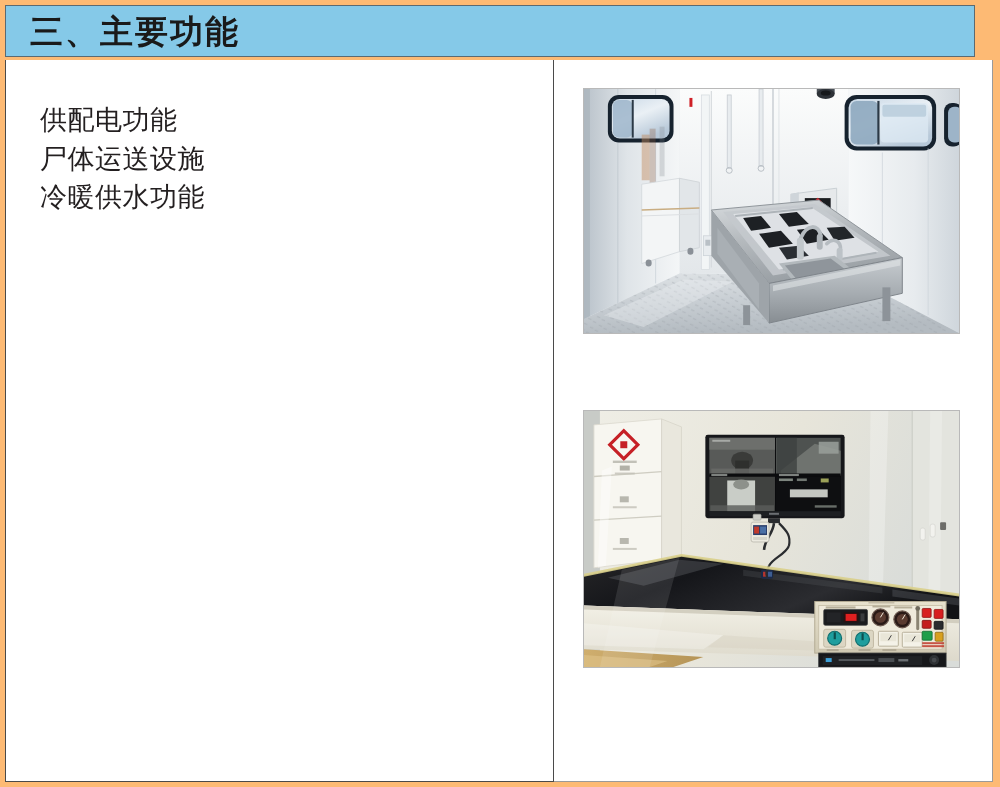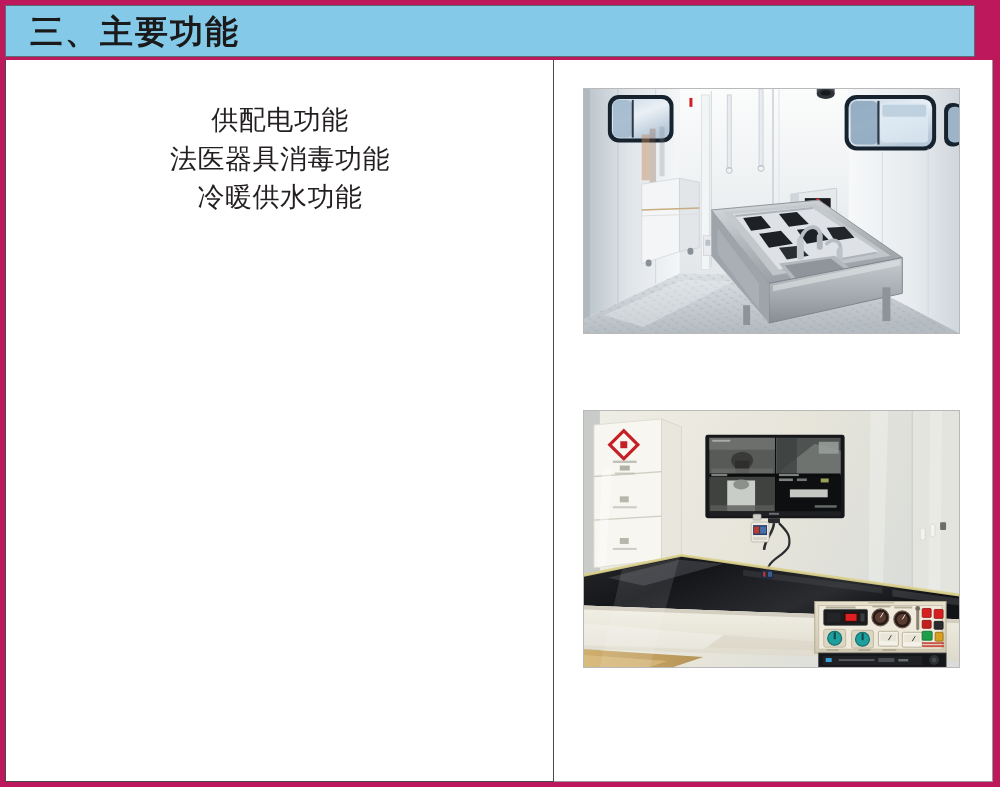--- a/index.html
+++ b/index.html
@@ -8,21 +8,21 @@
     width:1000px;height:787px;
     font-family:"Liberation Serif","DejaVu Serif",serif;
     overflow:hidden;
     position:relative;
   }
 
   
   #slide{
     position:absolute;
     left:0;top:0;width:1000px;height:787px;
-    background:#be185d;
+    background:#fdba74;
   }
 
   
   #banner{
     position:absolute;
     left:5px;top:5px;
     width:970px;height:52px;
     background:#85c9e8;
     border:1px solid #5b6a72;
     box-sizing:border-box;
@@ -68,21 +68,20 @@
     list-style:none;
     margin:0;padding:0;
   }
   #feature-list li{
     font-family:"Liberation Serif","DejaVu Serif",serif;
     font-size:27px;
     line-height:38.6px;
     color:#231f20;
     white-space:nowrap;
     letter-spacing:0.5px;
-    text-align:center;
   }
 
   
   .photo{
     position:absolute;
     overflow:hidden;
     border:1px solid #b9b9b9;
     box-sizing:border-box;
     background:#cfd3d6;
   }
@@ -96,21 +95,21 @@
 
 <div id="slide">
 
   <div id="banner">
     <div id="banner-title">三、主要功能</div>
   </div>
 
   <div id="left-pane">
     <ul id="feature-list">
       <li>供配电功能</li>
-      <li>法医器具消毒功能</li>
+      <li>尸体运送设施</li>
       <li>冷暖供水功能</li>
     </ul>
   </div>
 
   <div id="right-pane">
 
     <div class="photo" id="photo-1">
       <div class="photo-inner">
         <svg viewBox="0 0 377 246" preserveAspectRatio="none">
           <defs>

